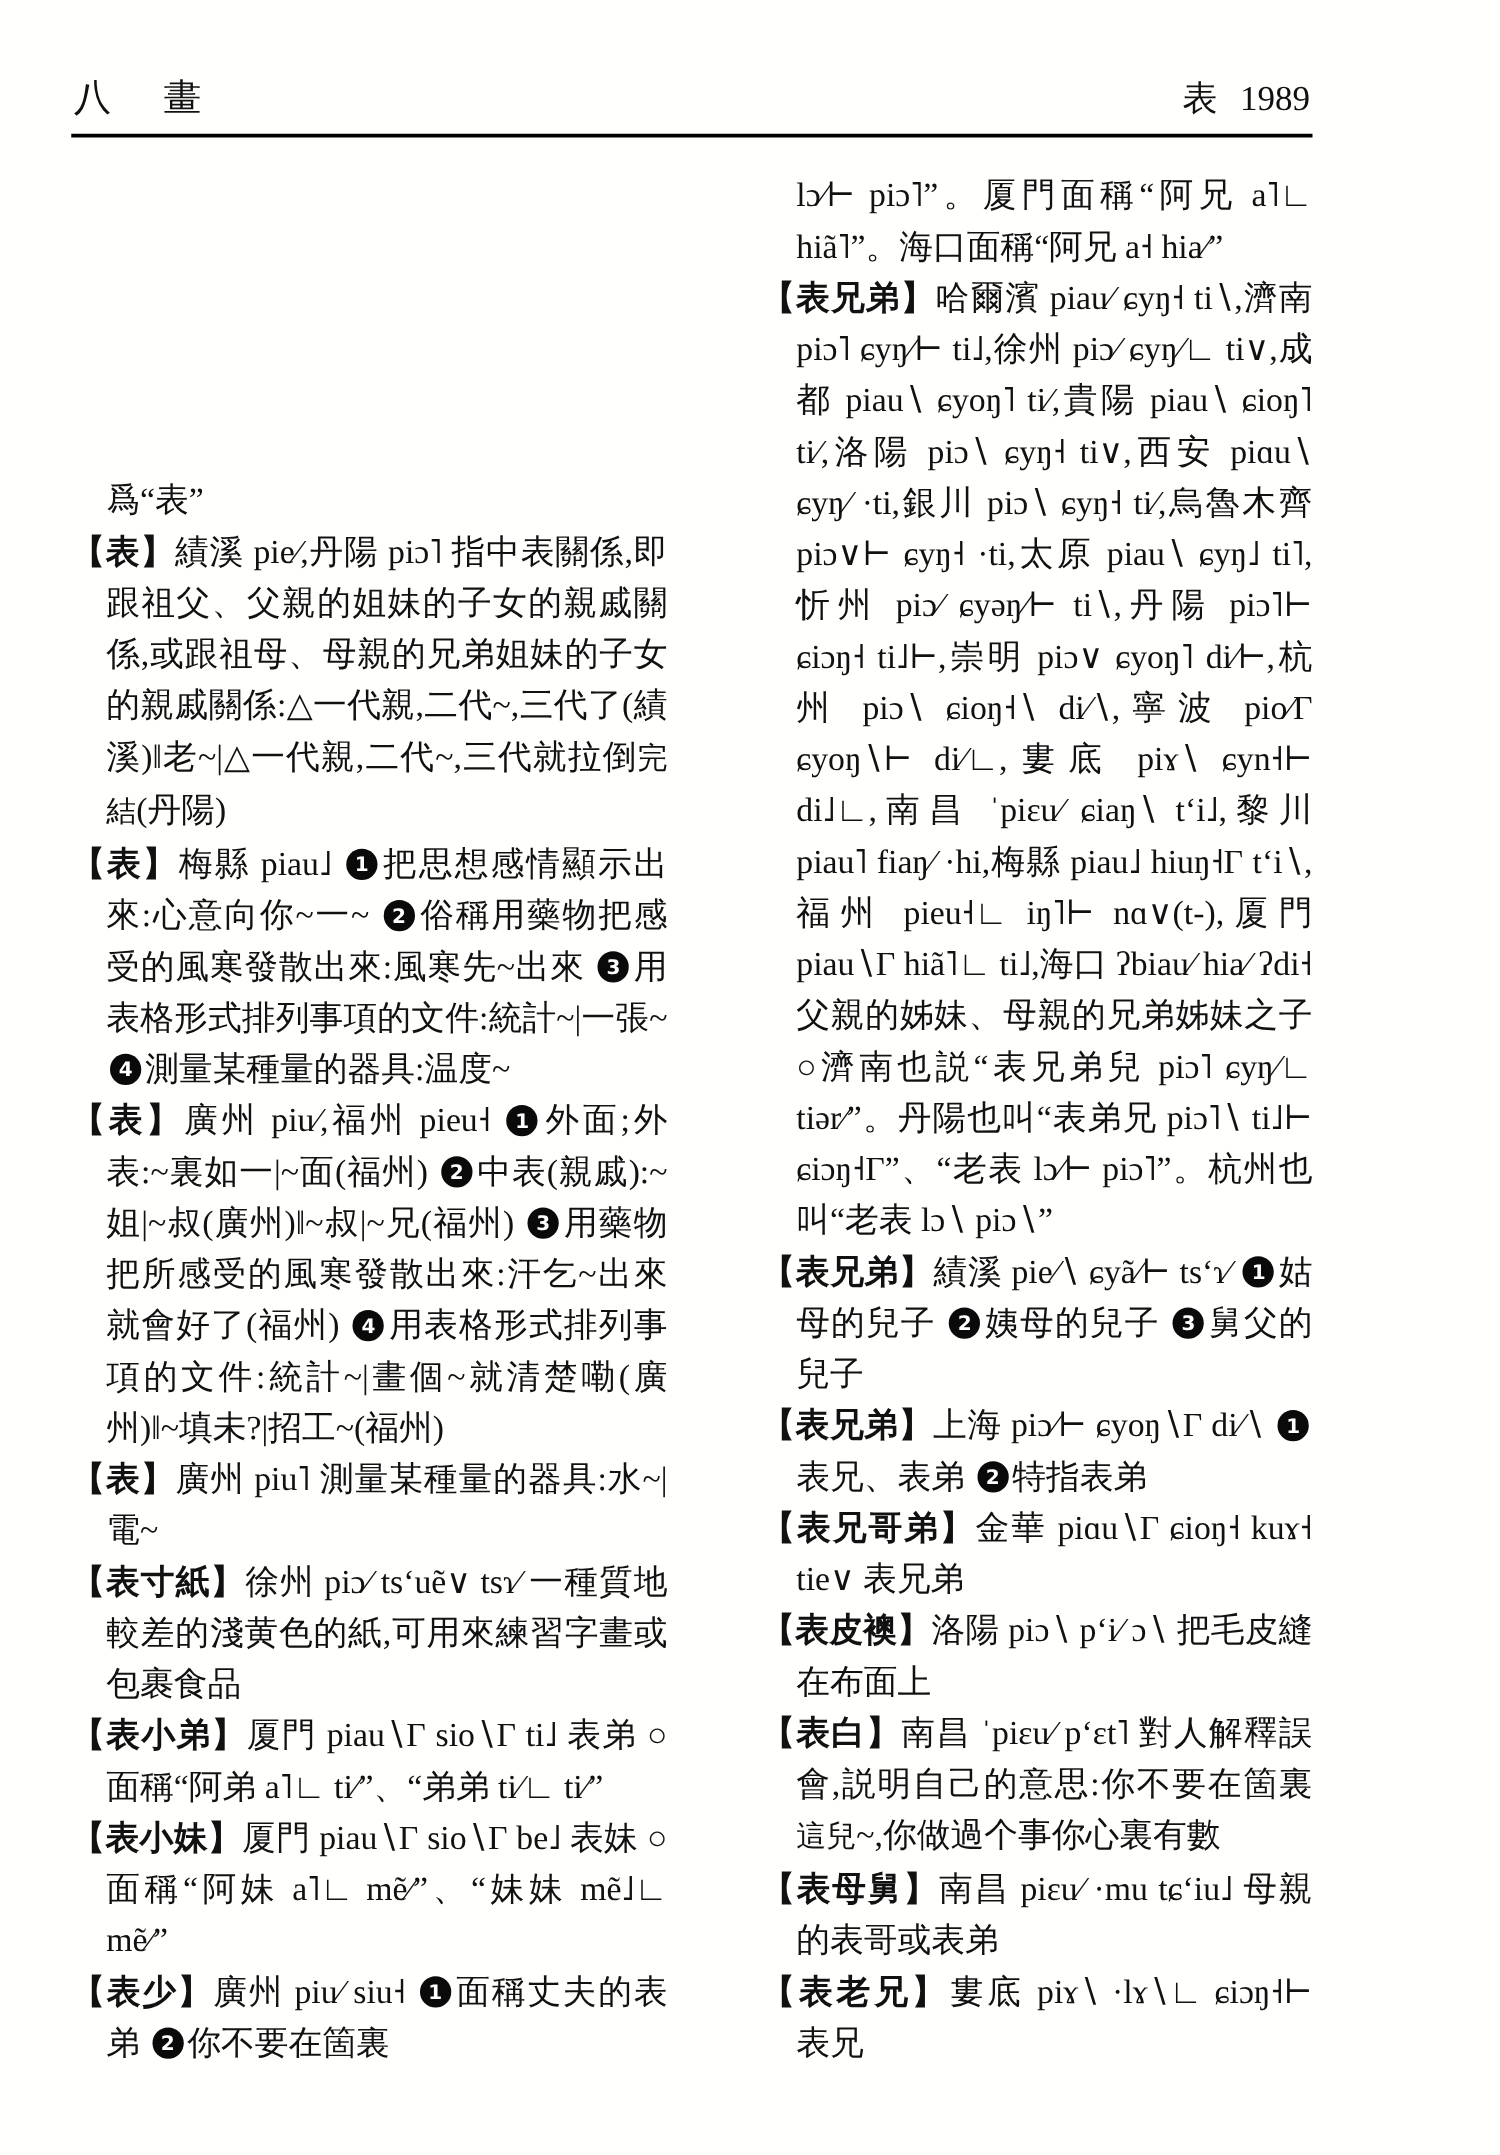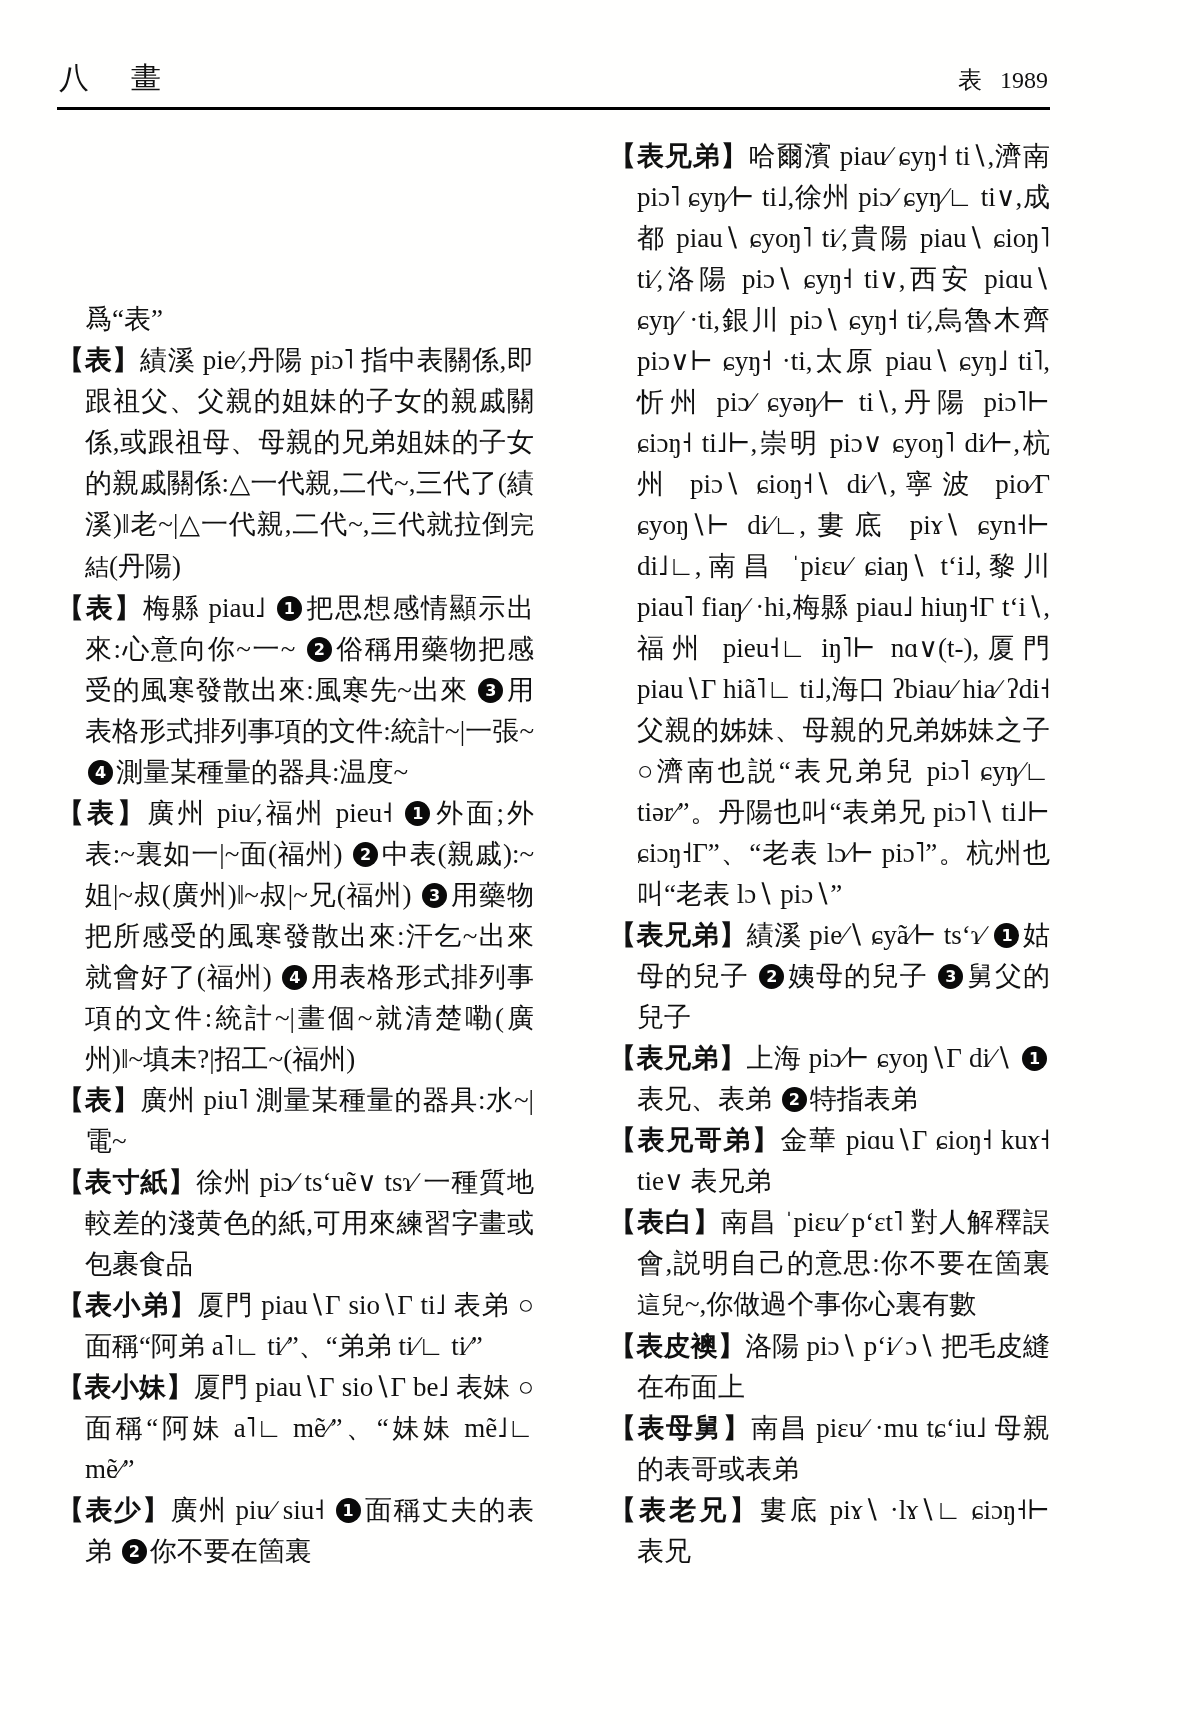--- a/index.html
+++ b/index.html
@@ -6,21 +6,21 @@
   .page{
     width:1200px;height:1724px;margin:0 auto;background:#fffffe;
     box-sizing:border-box;position:relative;
     font-family:"Liberation Serif","DejaVu Serif",serif;
     color:#111;
   }
   .inner{position:absolute;left:57px;top:58px;width:993px;}
   .header{display:flex;justify-content:space-between;align-items:baseline;
     font-size:30px;padding:0 2px 8px 2px;}
   .header .left{letter-spacing:6px;}
-  .header .right{font-size:24px;}
+  .header .right{font-size:28px;}
   .header .right .word{margin-right:18px;}
   .rule{height:3px;background:#000;margin-bottom:26px;}
   .columns{display:flex;overflow:hidden;max-height:1560px;align-items:flex-end;}
   .col{font-size:27px;line-height:41px;}
   .col.left{width:477px;}
   .col.right{width:441px;}
   .divider{width:2px;background:#1a1a1a;margin-left:47px;margin-right:26px;}
   .entry{padding-left:28px;text-indent:-28px;text-align:justify;}
   .entry.cont{text-indent:0;}
   .head{font-weight:bold;}
@@ -49,24 +49,25 @@
           <div class="entry"><span class="head">【表】</span><span>梅縣 piau˩ </span><span class="cnum">1</span><span>把思想感情顯示出來:心意向你~一~ </span><span class="cnum">2</span><span>俗稱用藥物把感受的風寒發散出來:風寒先~出來 </span><span class="cnum">3</span><span>用表格形式排列事項的文件:統計~|一張~ </span><span class="cnum">4</span><span>測量某種量的器具:温度~</span></div>
           <div class="entry"><span class="head">【表】</span><span>廣州 piu∕,福州 pieu˧ </span><span class="cnum">1</span><span>外面;外表:~裏如一|~面(福州) </span><span class="cnum">2</span><span>中表(親戚):~姐|~叔(廣州)‖~叔|~兄(福州) </span><span class="cnum">3</span><span>用藥物把所感受的風寒發散出來:汗乞~出來就會好了(福州) </span><span class="cnum">4</span><span>用表格形式排列事項的文件:統計~|畫個~就清楚嘞(廣州)‖~填未?|招工~(福州)</span></div>
           <div class="entry"><span class="head">【表】</span><span>廣州 piu˥ 測量某種量的器具:水~|電~</span></div>
           <div class="entry"><span class="head">【表寸紙】</span><span>徐州 piɔ∕ tsʻuẽ∨ tsɿ∕ 一種質地較差的淺黄色的紙,可用來練習字畫或包裹食品</span></div>
           <div class="entry"><span class="head">【表小弟】</span><span>厦門 piau∖Γ sio∖Γ ti˩ 表弟 ○面稱“阿弟 a˥∟ ti∕”、“弟弟 ti∕∟ ti∕”</span></div>
           <div class="entry"><span class="head">【表小妹】</span><span>厦門 piau∖Γ sio∖Γ be˩ 表妹 ○面稱“阿妹 a˥∟ mẽ∕”、“妹妹 mẽ˩∟ mẽ∕”</span></div>
           <div class="entry"><span class="head">【表少】</span><span>廣州 piu∕ siu˧ </span><span class="cnum">1</span><span>面稱丈夫的表弟 </span><span class="cnum">2</span><span>你不要在箇裏</span></div>
         </div>
       <div class="divider"></div>
       <div class="col right" id="col-right">
+          <div class="entry cont"><span>lɔ∕⊢ piɔ˥”。厦門面稱“阿兄 a˥∟ hiã˥”。海口面稱“阿兄 a˧ hia∕”</span></div>
           <div class="entry"><span class="head">【表兄弟】</span><span>哈爾濱 piau∕ ɕyŋ˧ ti∖,濟南 piɔ˥ ɕyŋ∕⊢ ti˩,徐州 piɔ∕ ɕyŋ∕∟ ti∨,成都 piau∖ ɕyoŋ˥ ti∕,貴陽 piau∖ ɕioŋ˥ ti∕,洛陽 piɔ∖ ɕyŋ˧ ti∨,西安 piɑu∖ ɕyŋ∕ ·ti,銀川 piɔ∖ ɕyŋ˧ ti∕,烏魯木齊 piɔ∨⊢ ɕyŋ˧ ·ti,太原 piau∖ ɕyŋ˩ ti˥,忻州 piɔ∕ ɕyəŋ∕⊢ ti∖,丹陽 piɔ˥⊢ ɕiɔŋ˧ ti˩⊢,崇明 piɔ∨ ɕyoŋ˥ di∕⊢,杭州 piɔ∖ ɕioŋ˧∖ di∕∖,寧波 pio∕Γ ɕyoŋ∖⊢ di∕∟,婁底 piɤ∖ ɕyn˧⊢ di˩∟,南昌 ˈpiɛu∕ ɕiaŋ∖ tʻi˩,黎川 piau˥ fiaŋ∕ ·hi,梅縣 piau˩ hiuŋ˧Γ tʻi∖,福州 pieu˧∟ iŋ˥⊢ nɑ∨(t-),厦門 piau∖Γ hiã˥∟ ti˩,海口 ʔbiau∕ hia∕ ʔdi˧ 父親的姊妹、母親的兄弟姊妹之子 ○濟南也説“表兄弟兒 piɔ˥ ɕyŋ∕∟ tiər∕”。丹陽也叫“表弟兄 piɔ˥∖ ti˩⊢ ɕiɔŋ˧Γ”、“老表 lɔ∕⊢ piɔ˥”。杭州也叫“老表 lɔ∖ piɔ∖”</span></div>
           <div class="entry"><span class="head">【表兄弟】</span><span>績溪 pie∕∖ ɕyã∕⊢ tsʻɿ∕ </span><span class="cnum">1</span><span>姑母的兒子 </span><span class="cnum">2</span><span>姨母的兒子 </span><span class="cnum">3</span><span>舅父的兒子</span></div>
           <div class="entry"><span class="head">【表兄弟】</span><span>上海 piɔ∕⊢ ɕyoŋ∖Γ di∕∖ </span><span class="cnum">1</span><span>表兄、表弟 </span><span class="cnum">2</span><span>特指表弟</span></div>
           <div class="entry"><span class="head">【表兄哥弟】</span><span>金華 piɑu∖Γ ɕioŋ˧ kuɤ˧ tie∨ 表兄弟</span></div>
+          <div class="entry"><span class="head">【表皮襖】</span><span>洛陽 piɔ∖ pʻi∕ ɔ∖ 把毛皮縫在布面上</span></div>
           <div class="entry"><span class="head">【表白】</span><span>南昌 ˈpiɛu∕ pʻɛt˥ 對人解釋誤會,説明自己的意思:你不要在箇裏</span><span class="small">這兒</span><span>~,你做過个事你心裏有數</span></div>
-          <div class="entry"><span class="head">【表皮襖】</span><span>洛陽 piɔ∖ pʻi∕ ɔ∖ 把毛皮縫在布面上</span></div>
           <div class="entry"><span class="head">【表母舅】</span><span>南昌 piɛu∕ ·mu tɕʻiu˩ 母親的表哥或表弟</span></div>
           <div class="entry"><span class="head">【表老兄】</span><span>婁底 piɤ∖ ·lɤ∖∟ ɕiɔŋ˧⊢ 表兄</span></div>
         </div>
     </div>
   </div>
 </div>
 
 </body></html>

